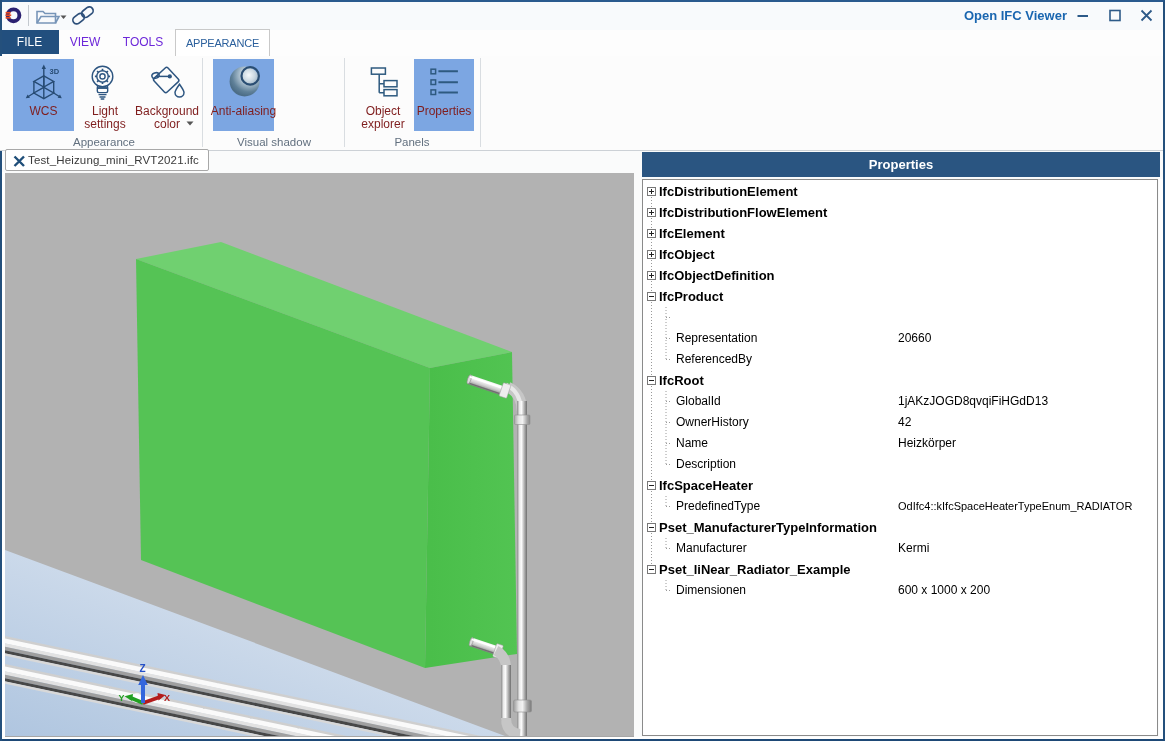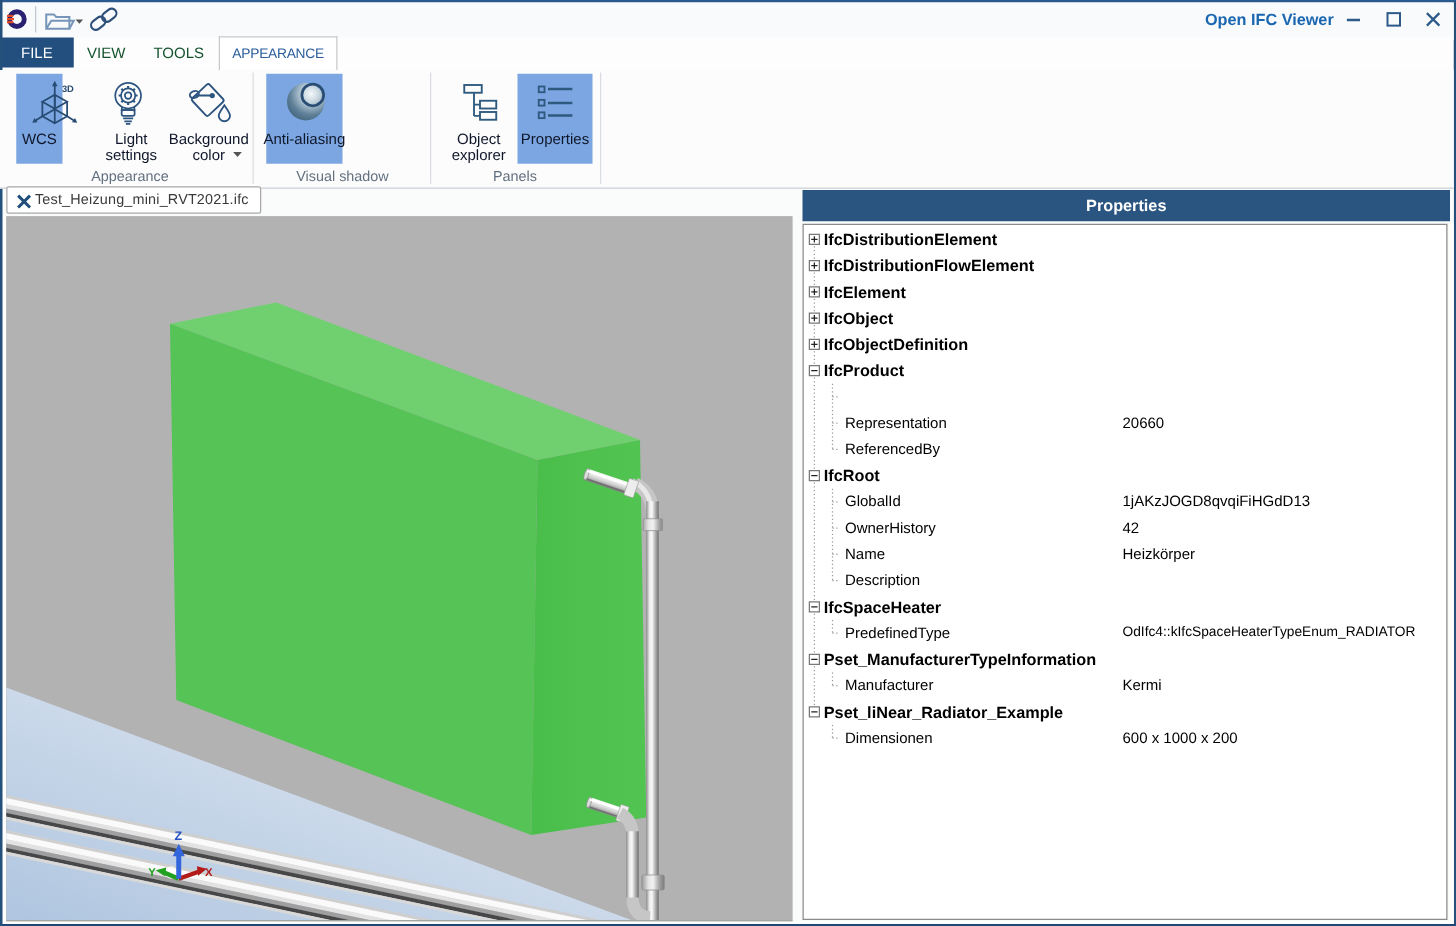--- a/index.html
+++ b/index.html
@@ -9,32 +9,32 @@
   border-top:2px solid #2a5a8e; border-left:1px solid #24507c;
   border-right:2px solid #24507c; border-bottom:2px solid #1e4976; background:#fff; }
 
 #titlebar { position:absolute; left:0; top:0; width:1162px; height:30px; background:#f8fafc; }
 #title { position:absolute; left:0; top:6px; width:1066px; text-align:right;
   font-size:13px; font-weight:bold; color:#1a66b0; }
 .tsep { position:absolute; left:27px; top:3px; width:1px; height:21px; background:#c3c9cf; }
 
 #tabrow { position:absolute; left:-1px; top:28px; width:1162px; height:26px; background:#fdfdfd; }
 .tab { position:absolute; top:0; height:24px; line-height:24px; text-align:center;
-  font-size:12px; color:#14532d; }
+  font-size:12px; color:#6d28d9; }
 #tfile { left:0; width:59px; background:#224f7e; color:#fff; }
 #tview { left:56px; width:58px; }
 #ttools { left:114px; width:58px; }
 #tapp { left:175px; top:-1px; height:27px; line-height:26px; width:95px; background:#fff;
   border:1px solid #c9c9c9; border-bottom:none; color:#2a5f9c; font-size:11px; letter-spacing:-0.2px; }
 
 #ribbon { position:absolute; left:-1px; top:54px; width:1163px; height:95px; background:#fcfcfc;
   border-bottom:1px solid #ccd1d6; z-index:2; }
 .rbtn { position:absolute; top:3px; height:72px; text-align:center; }
 .rbtn.hl { background:#7ca6e2; }
-.rlbl { position:absolute; left:-10px; right:-10px; top:46px; font-size:12px; color:#0f172a; line-height:12.5px; white-space:nowrap; }
+.rlbl { position:absolute; left:-10px; right:-10px; top:46px; font-size:12px; color:#7f1d1d; line-height:12.5px; white-space:nowrap; }
 .glbl { position:absolute; top:80px; height:11px; font-size:11.5px; color:#62707f; text-align:center; }
 .gsep { position:absolute; top:2px; width:1px; height:89px; background:#d9dde1; }
 
 #docarea { position:absolute; left:-1px; top:145px; width:1163px; height:592px; background:#fafbfb;padding-left:20px; }
 #doctab { position:absolute; left:5px; top:2px; width:204px; height:22px; background:#fff;
   border:1px solid #a8a8a8; border-radius:2px; font-size:11.5px; color:#3a3a3a; line-height:20px; z-index:3; }
 #doctab span { position:absolute; left:22px; top:0; letter-spacing:0.15px; }
 #viewport { position:absolute; left:5px; top:26px; width:629px; height:564px;
   border-bottom:1px solid #a6a6a6; background:#b2b2b2; }
 
@@ -84,21 +84,21 @@
     <div class="tab" id="ttools">TOOLS</div>
     <div class="tab" id="tapp">APPEARANCE</div>
   </div>
   <div id="ribbon">
     <div class="gsep" style="left:202px"></div>
     <div class="gsep" style="left:344px"></div>
     <div class="gsep" style="left:480px"></div>
     <div class="glbl" style="left:44px;width:120px">Appearance</div>
     <div class="glbl" style="left:214px;width:120px">Visual shadow</div>
     <div class="glbl" style="left:352px;width:120px">Panels</div>
-    <div class="rbtn hl" style="left:13px;width:37px">
+    <div class="rbtn hl" style="left:13px;width:61px">
       <svg width="61" height="46">
         <g stroke="#274b73" stroke-width="1.4" fill="none">
           <path d="M 30.8 16.8 L 40.7 22.4 L 30.8 28 L 20.9 22.4 Z"></path>
           <path d="M 30.8 28.4 L 40.7 34 L 30.8 39.6 L 20.9 34 Z"></path>
           <path d="M 30.8 16.8 L 30.8 28.4 M 40.7 22.4 L 40.7 34 M 30.8 28 L 30.8 39.6 M 20.9 22.4 L 20.9 34"></path>
           <path d="M 30.8 27 L 30.8 9 M 20.9 34 L 14.5 38 M 40.7 34 L 47.1 38"></path>
         </g>
         <path d="M 30.8 5.5 L 28.6 10 L 33 10 Z" fill="#274b73"></path>
         <path d="M 12.8 39.2 L 17 38.7 L 14.6 35.4 Z" fill="#274b73"></path>
         <path d="M 48.8 39.2 L 44.6 38.7 L 47 35.4 Z" fill="#274b73"></path>

